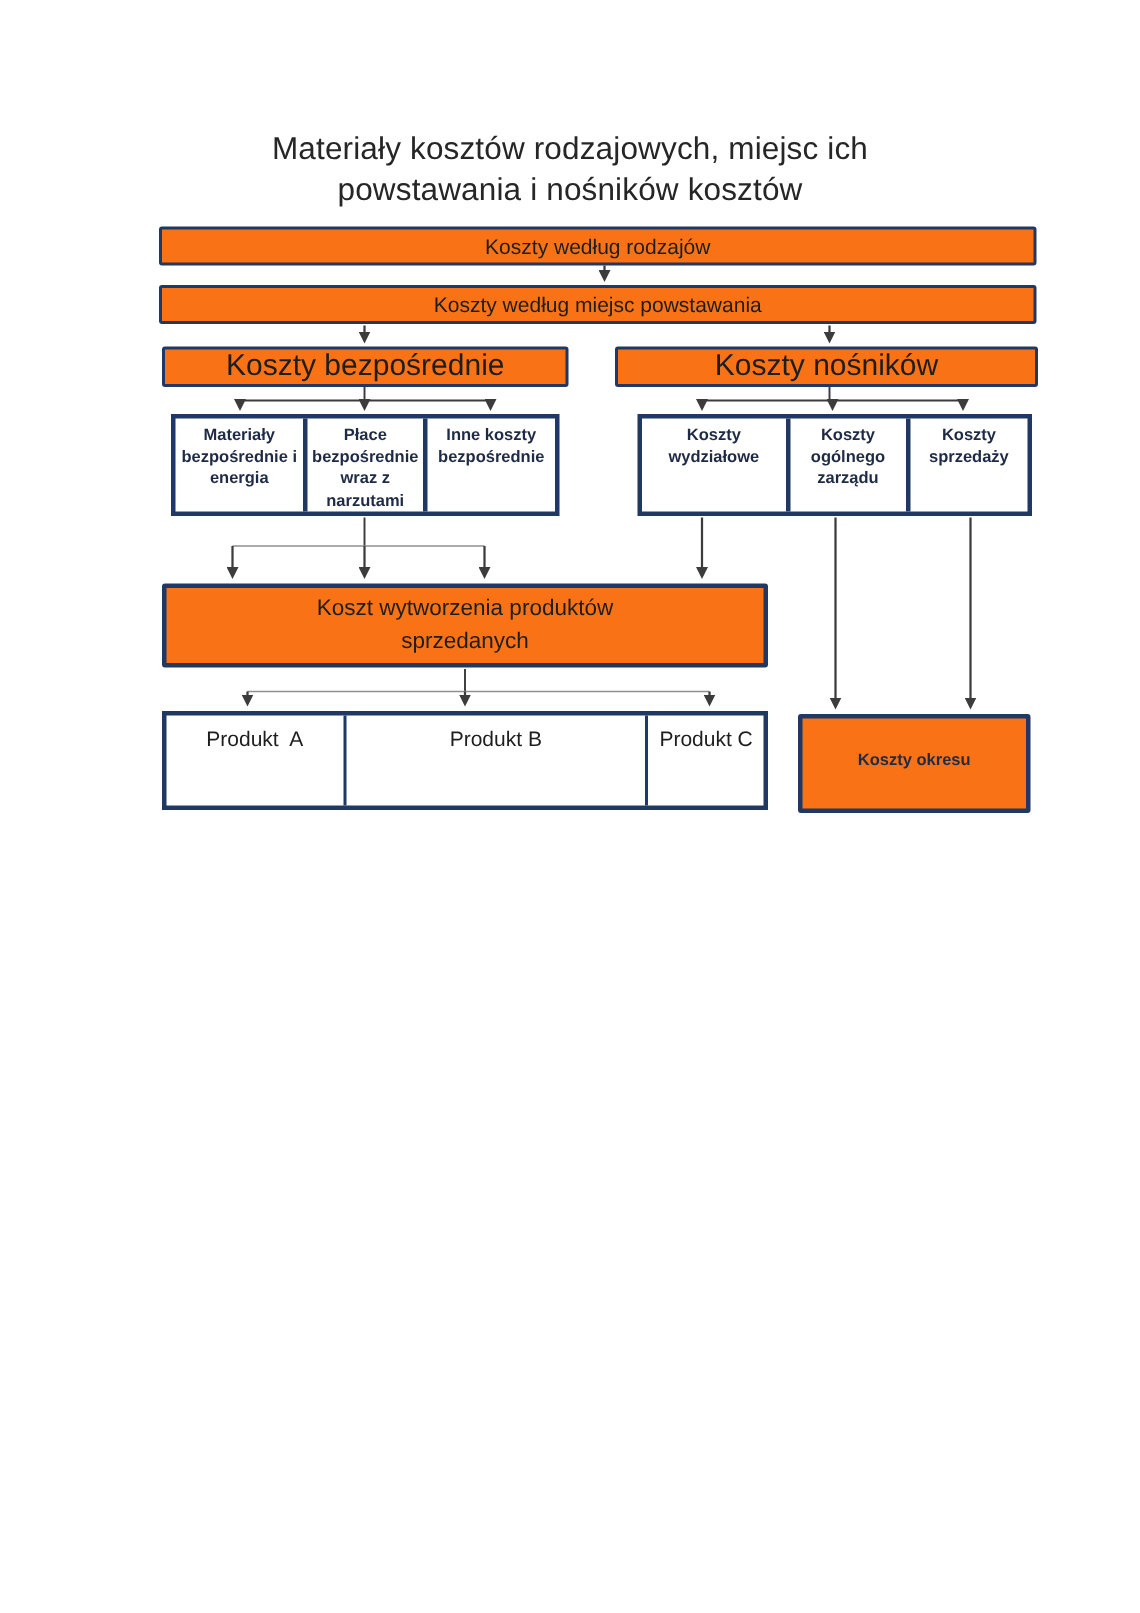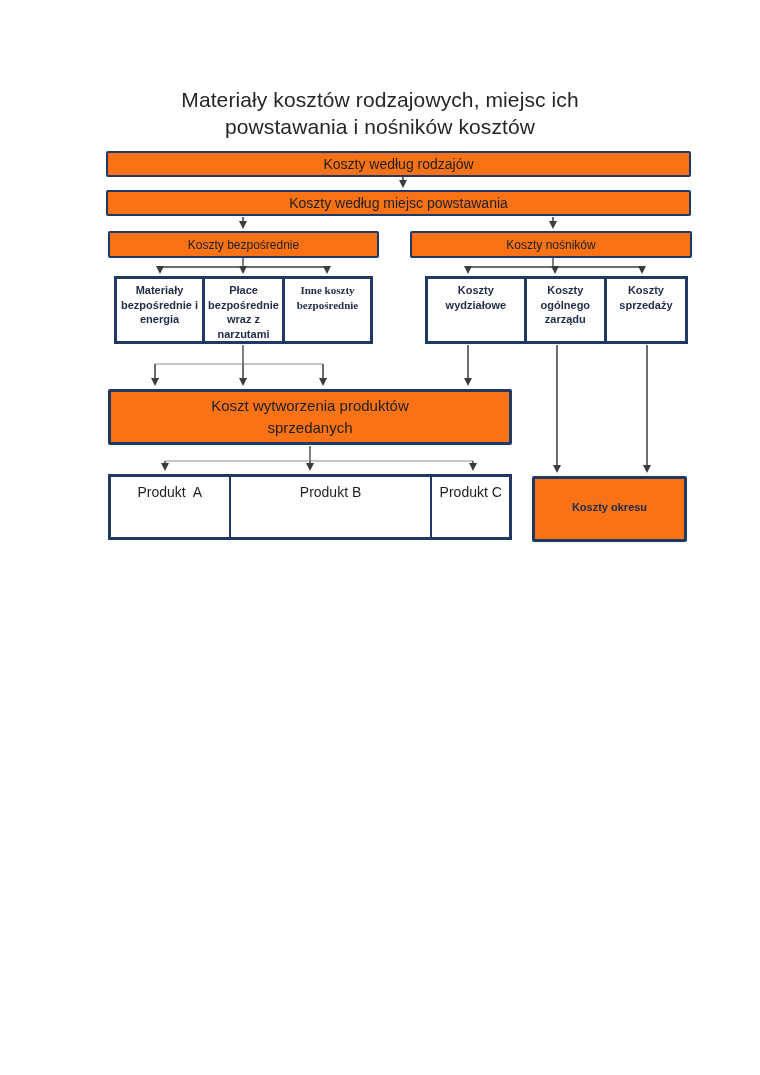--- a/index.html
+++ b/index.html
@@ -36,21 +36,21 @@
     position:absolute;
     border:2px solid var(--border);
     border-radius:2px;
     background:#f97316;
     display:flex;
     align-items:center;
     justify-content:center;
     text-align:center;
   }
   .bar{font-size:14px;}
-  .hdr{font-size:12px;}
+  .hdr{font-size:20px;}
   .thick{border-width:3px;}
   #box-rodzaje      {left:106px; top:151px; width:585px; height:26px;}
   #box-miejsca      {left:106px; top:190px; width:585px; height:26px;}
   #box-bezposrednie {left:108px; top:231px; width:271px; height:27px;}
   #box-posrednie    {left:410px; top:231px; width:282px; height:27px;}
 
   .grp{
     position:absolute;
     border:3px solid var(--border);
     background:#fff;
@@ -64,21 +64,21 @@
     padding-top:4px;
     text-align:center;
     font-size:11px;
     font-weight:700;
     line-height:14.5px;
     color:var(--subtext);
   }
   .grp .cell + .cell{border-left:3px solid var(--border);}
   #grp-left  .cell:nth-child(1){width:85px;}
   #grp-left  .cell:nth-child(2){width:80px;padding-left:1px;padding-right:1px;}
-  #grp-left  .cell:nth-child(3){width:88px;font-family:Liberation Serif, serif;}
+  #grp-left  .cell:nth-child(3){width:88px;}
   #grp-right .cell:nth-child(1){width:103px;}
   #grp-right .cell:nth-child(2){width:86px;}
   #grp-right .cell:nth-child(3){width:87px;}
 
   #box-wytworzenie{
     left:108px; top:389px; width:404px; height:56px;
     font-size:15px; line-height:22px;
   }
   #box-wytworzenie .lbl{display:block; max-width:210px;}
 

